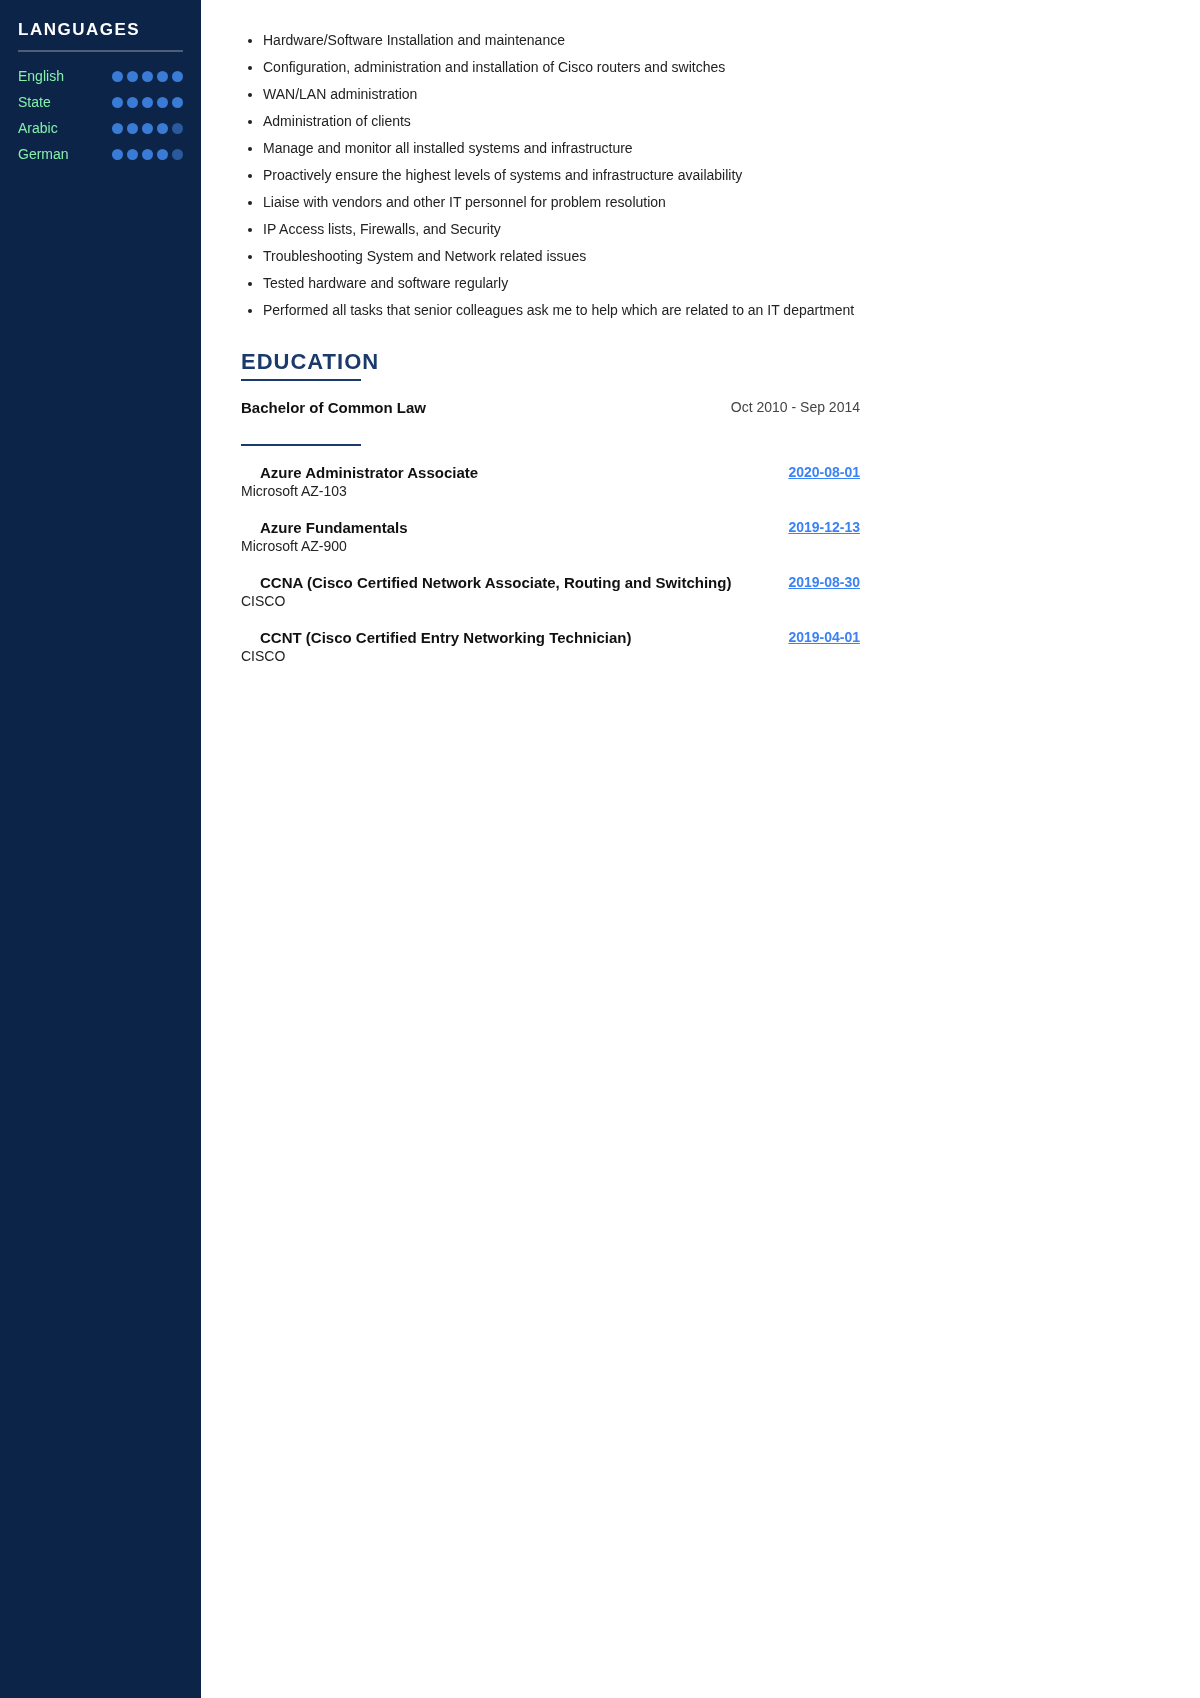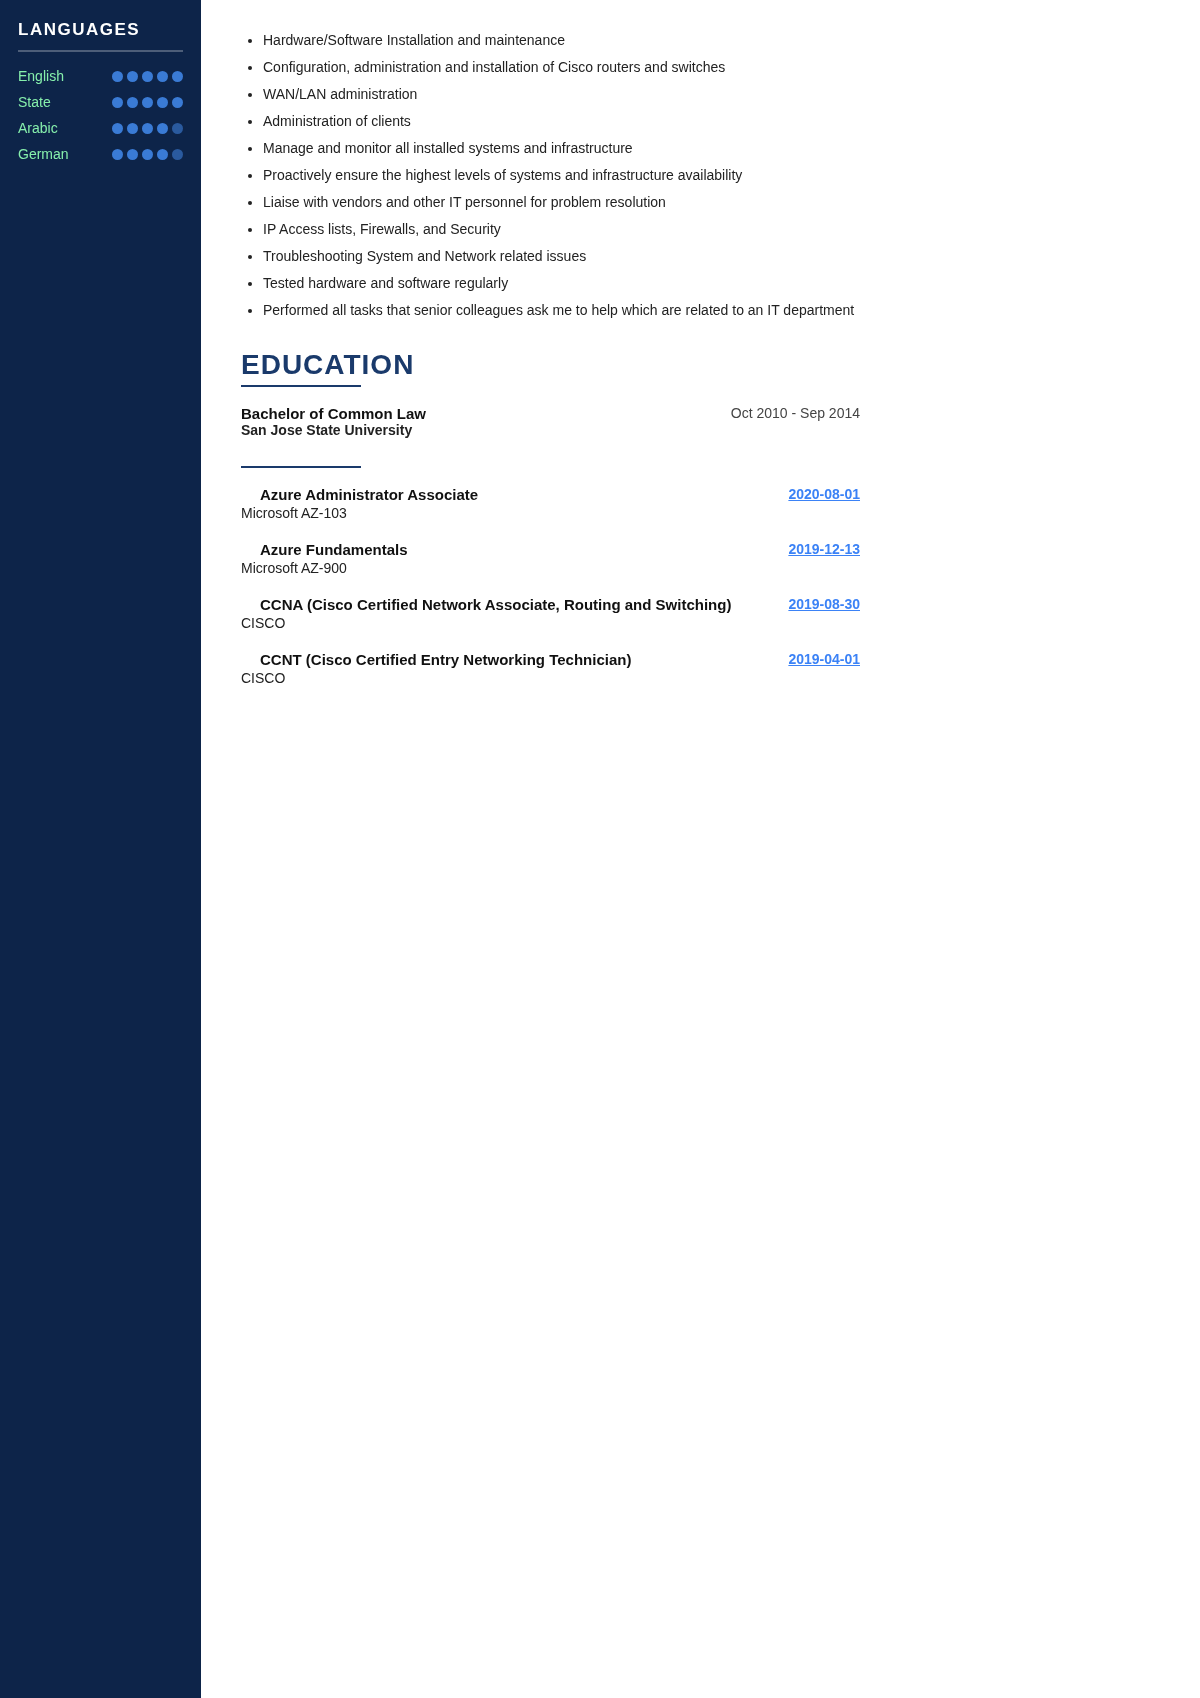--- a/index.html
+++ b/index.html
@@ -80,21 +80,21 @@
 
     .bullet-list li {
       font-size: 14px;
       color: #222;
       margin-bottom: 6px;
       line-height: 1.5;
     }
 
     .section-title {
       color: #1a3a6b;
-      font-size: 28px;
+      font-size: 22px;
       font-weight: 800;
       text-transform: uppercase;
       letter-spacing: 1px;
       margin-bottom: 4px;
     }
 
     .section-divider {
       border: none;
       border-top: 2.5px solid #1a3a6b;
       width: 120px;
@@ -236,21 +236,20 @@
 
   <div class="edu-block">
     <div class="section-title">EDUCATION</div>
     <hr class="section-divider">
     <div id="education-container">
         <div>
           <div class="edu-row">
             <div class="edu-degree">Bachelor of Common Law</div>
             <div class="edu-date">Oct 2010 - Sep 2014</div>
           </div>
-          <div class="edu-institution">San Jose State University</div>
         </div>
       </div>
   </div>
 
   <div class="cert-section">
     <hr class="section-divider">
     <div id="certifications-container">
         <div class="cert-block">
           <div class="cert-row">
             <div class="cert-title">Azure Administrator Associate</div>

